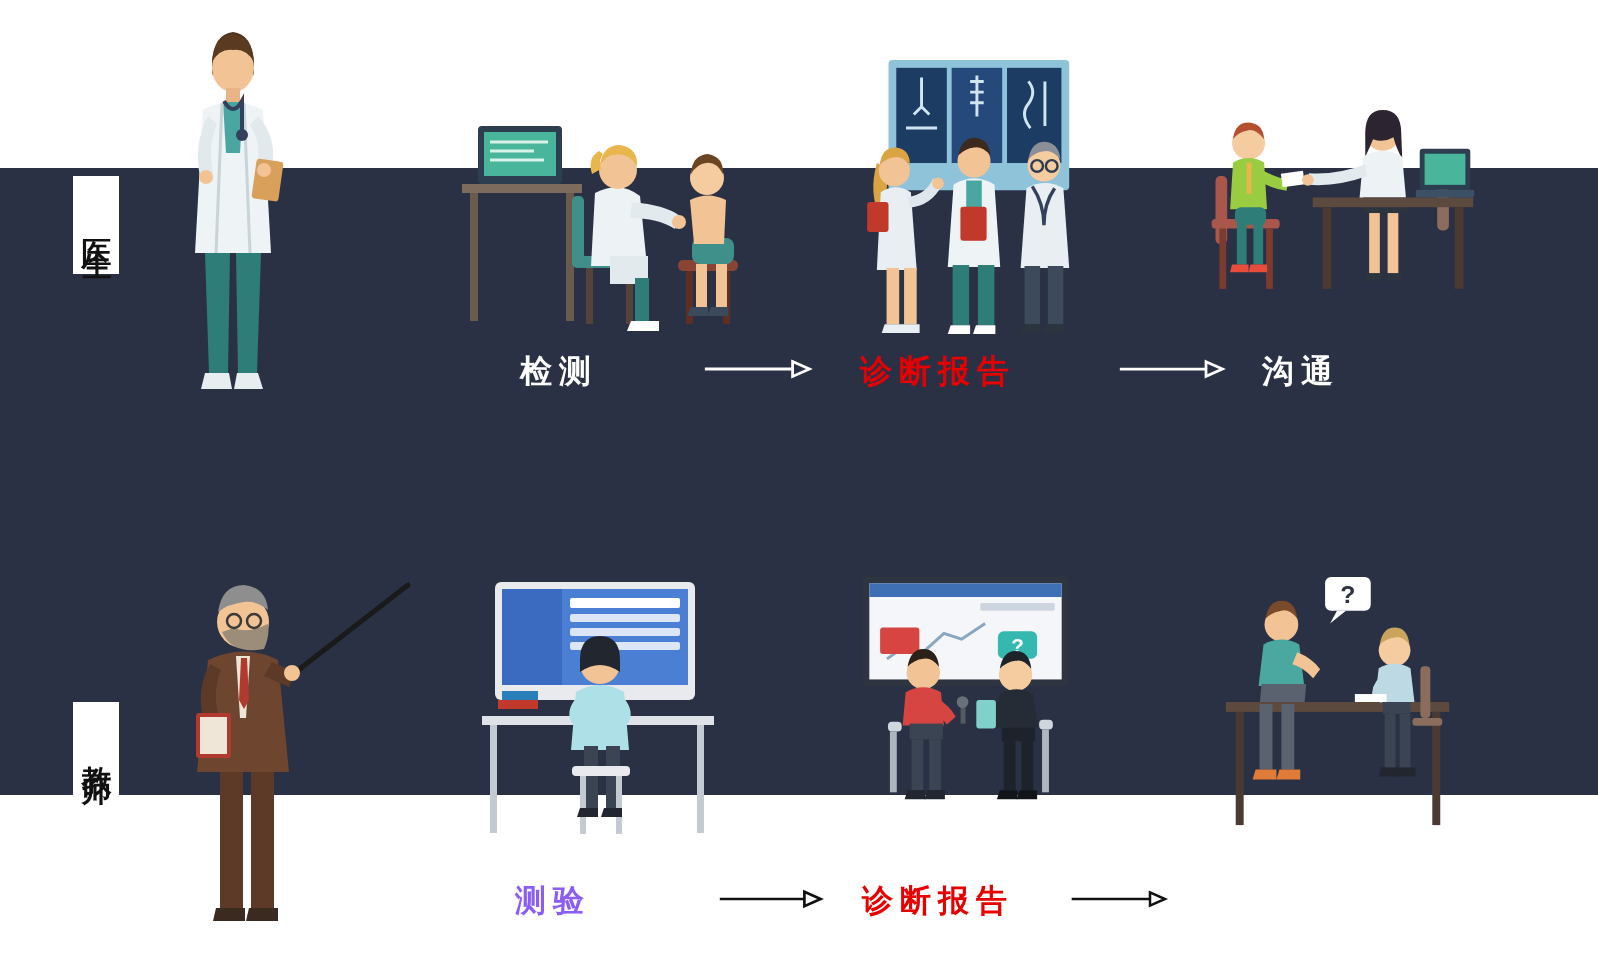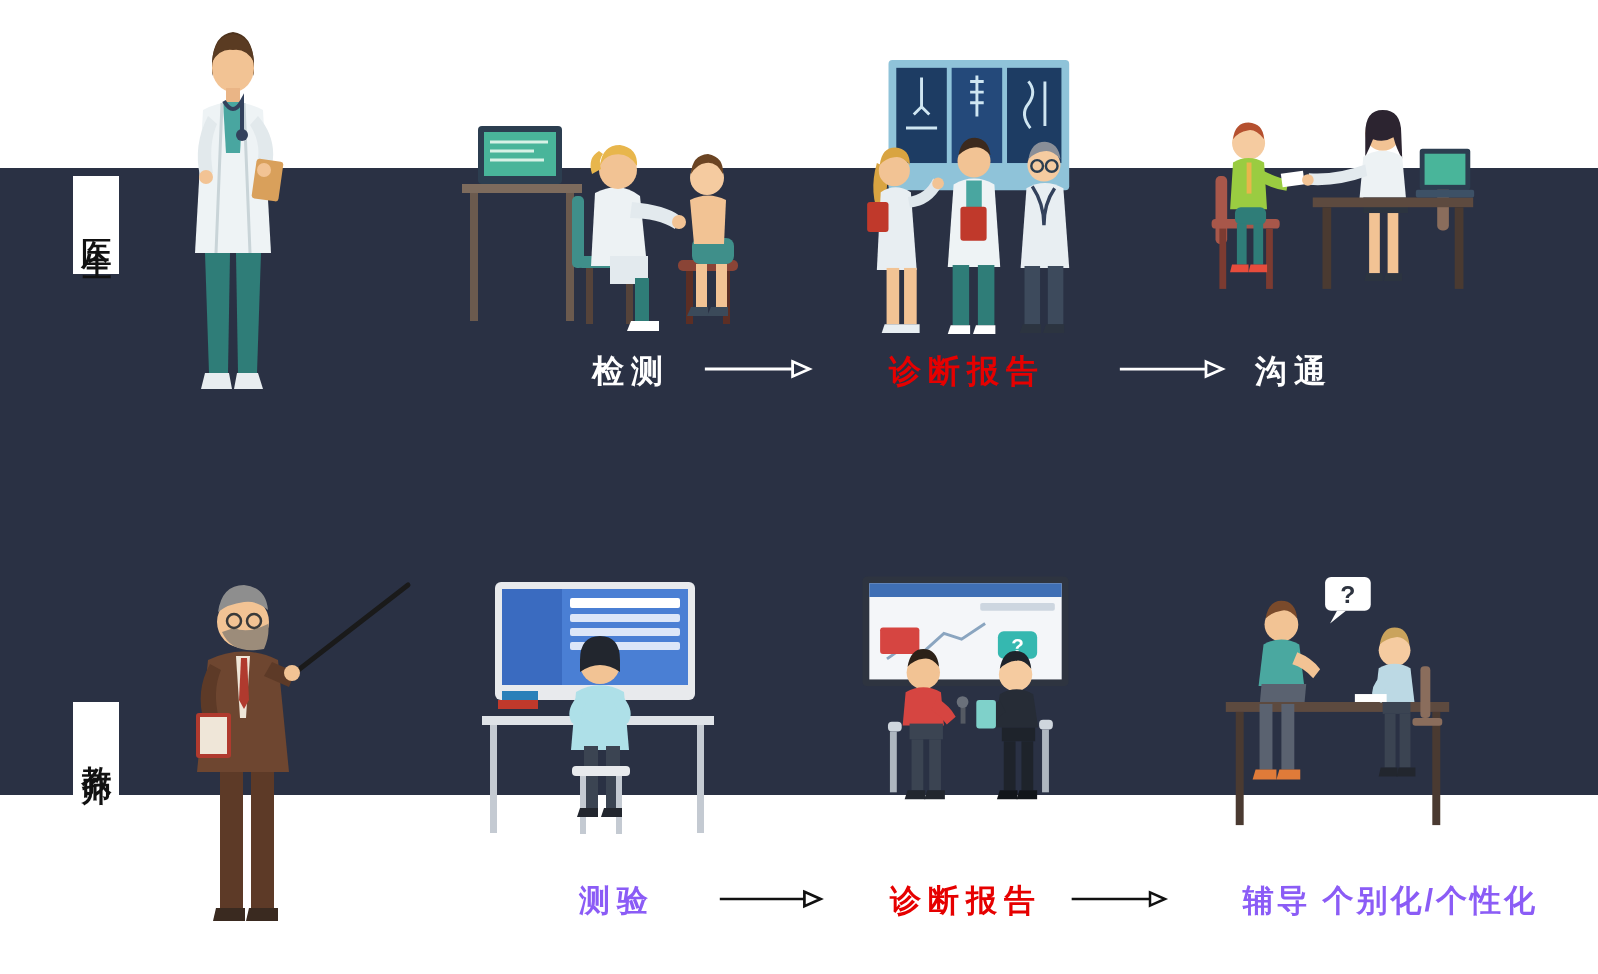--- a/index.html
+++ b/index.html
@@ -15,22 +15,22 @@
   .side-label{
     position:absolute;width:46px;background:#ffffff;
     display:flex;align-items:center;justify-content:center;
     writing-mode:vertical-rl;text-orientation:upright;
     font-size:30px;font-weight:700;color:#111;letter-spacing:10px;
   }
   .side-label.doctor{left:73px;top:176px;height:98px;}
   .side-label.teacher{left:73px;top:702px;height:100px;}
   .illu{position:absolute;}
   .step-label{
-    position:absolute;font-weight:700;text-align:right;
-    letter-spacing:7px;white-space:nowrap;
+    position:absolute;font-weight:700;text-align:left;
+    letter-spacing:7px;white-space:nowrap;font-family:Liberation Serif, serif;
   }
   .row1 .step-label,.step-label.row1{top:350px;font-size:32px;color:#ffffff;}
   .step-label.row2{top:880px;font-size:31px;color:#8b5cf6;}
   .step-label.em{color:var(--emphasis,#e60000);}
   .arrow{position:absolute;}
   .arrow svg{display:block;width:100%;height:100%;}
   .arrow-light{color:#ffffff;}
   .arrow-dark{color:#111111;}
 </style>
 </head>
@@ -297,33 +297,32 @@
   </div>
 
   <div class="step-label row1 em" style="left:860px;width:185px;">诊断报告</div>
 
   <div class="arrow arrow-light" style="left:1118px;top:356px;width:110px;height:26px;">
     <svg viewBox="0 0 120 26">
         <path d="M2 13 H96 M96 5 L114 13 L96 21 Z" fill="none" stroke="currentColor" stroke-width="3"></path>
       </svg>
   </div>
 
-  <div class="step-label row1" style="left:1213px;width:120px;">沟通</div>
+  <div class="step-label row1" style="left:1262px;width:120px;">沟通</div>
 
   <div class="step-label row2" style="left:515px;width:140px;">测验</div>
 
   <div class="arrow arrow-dark" style="left:718px;top:886px;width:108px;height:26px;">
     <svg viewBox="0 0 120 26">
         <path d="M2 13 H96 M96 5 L114 13 L96 21 Z" fill="none" stroke="currentColor" stroke-width="3"></path>
       </svg>
   </div>
 
   <div class="step-label row2 em" style="left:862px;width:180px;">诊断报告</div>
 
   <div class="arrow arrow-dark" style="left:1070px;top:886px;width:100px;height:26px;">
     <svg viewBox="0 0 120 26">
         <path d="M2 13 H96 M96 5 L114 13 L96 21 Z" fill="none" stroke="currentColor" stroke-width="3"></path>
       </svg>
   </div>
 
-  <div class="step-label row2" style="left:1178px;width:360px;letter-spacing:3px;">辅导 个别化/个性化</div>
 
 </div>
 
 </body></html>

